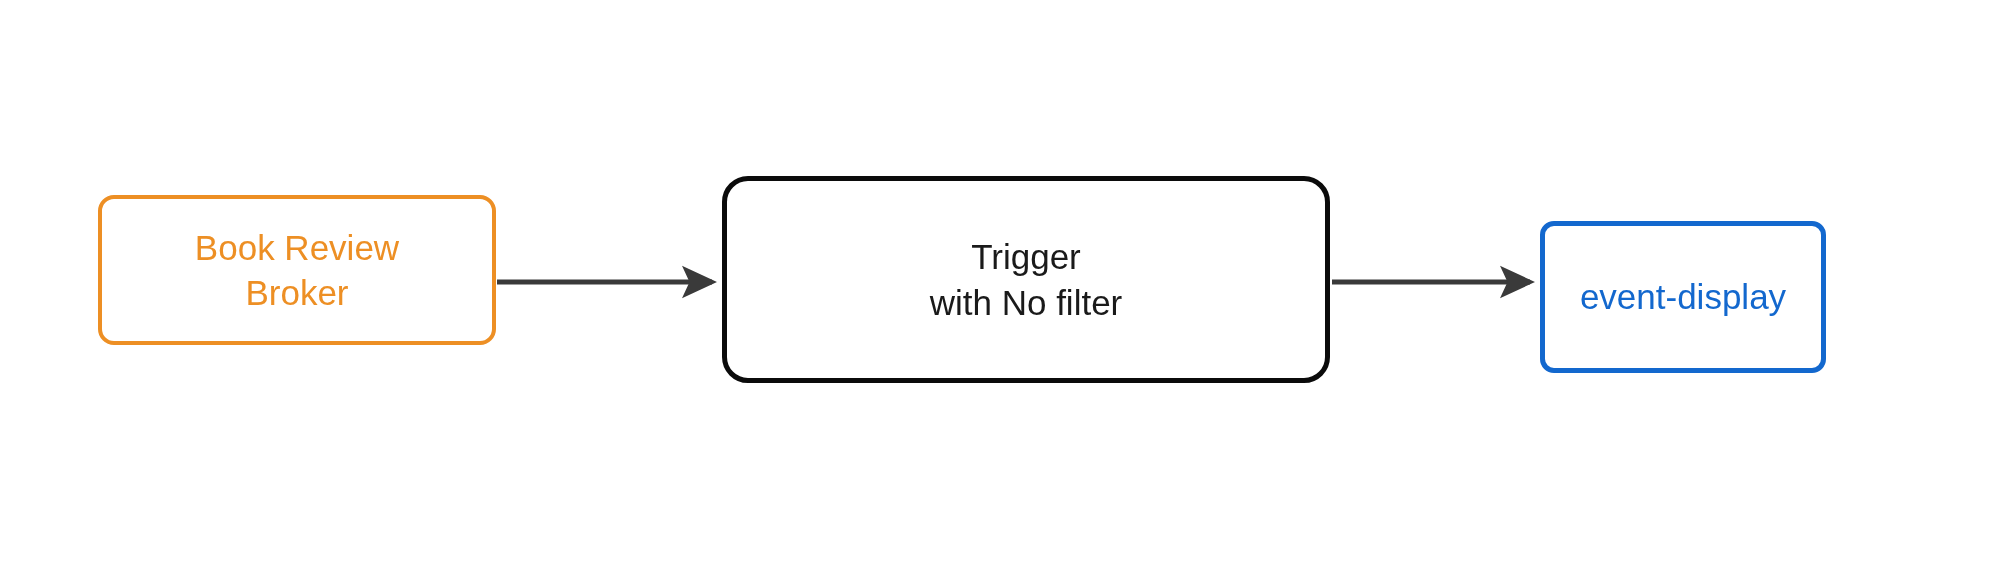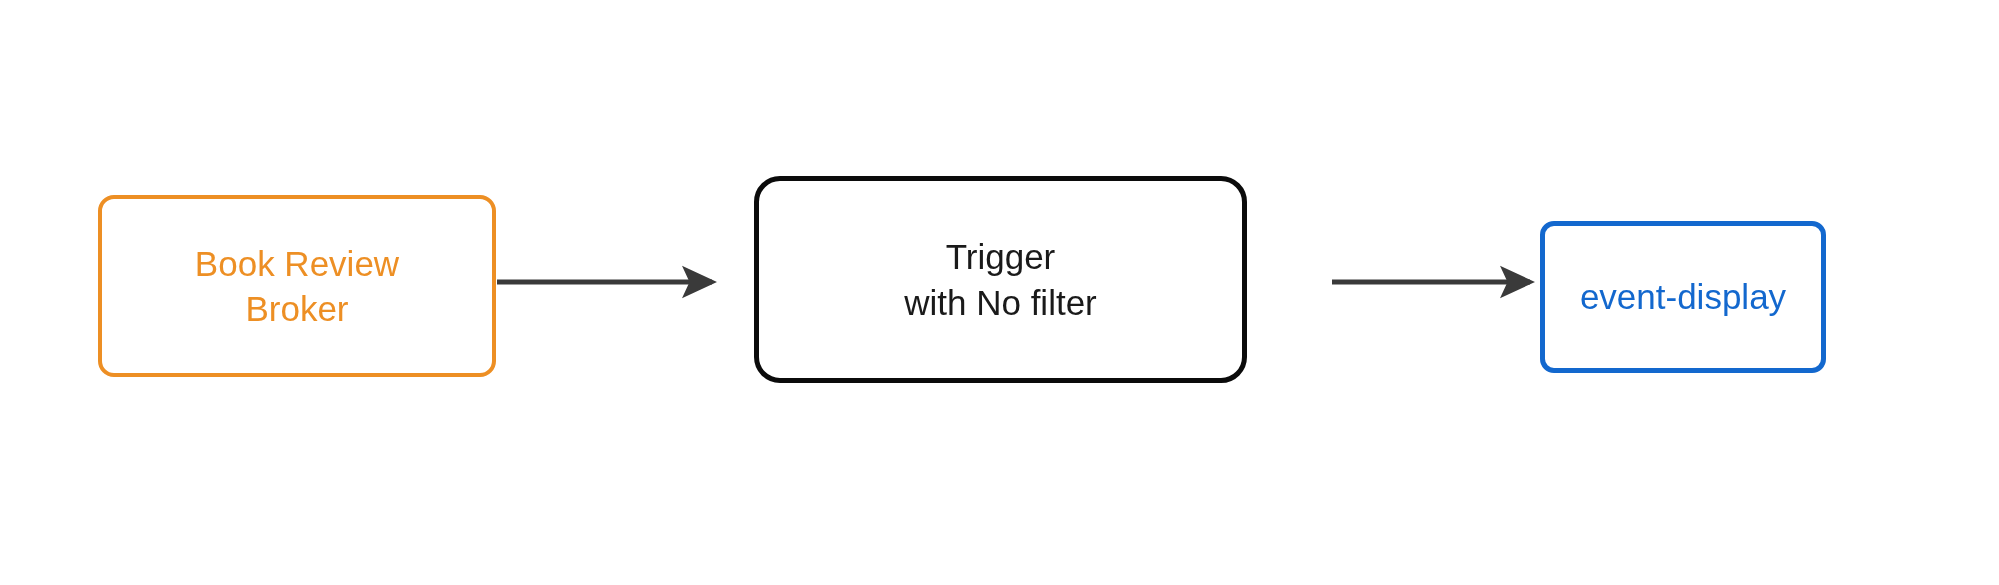--- a/index.html
+++ b/index.html
@@ -31,38 +31,37 @@
     display: block;
     line-height: 1.30;
     white-space: pre-line;
   }
 
   
   #node-broker {
     left: 98px;
     top: 195px;
     width: 398px;
-    height: 182px;
+    height: 150px;
     border: 4px solid #ed8f24;
     border-radius: 16px;
     color: #ed8f24;
     font-size: 35px;
   }
 
   
   #node-trigger {
     left: 722px;
     top: 176px;
-    width: 493px;
+    width: 608px;
     height: 207px;
     border: 5px solid #0b0b0b;
     border-radius: 26px;
     color: #1a1a1a;
     font-size: 35px;
-    margin-left: 32px;
   }
 
   
   #node-sink {
     left: 1540px;
     top: 221px;
     width: 286px;
     height: 152px;
     border: 5px solid #1368ce;
     border-radius: 14px;

